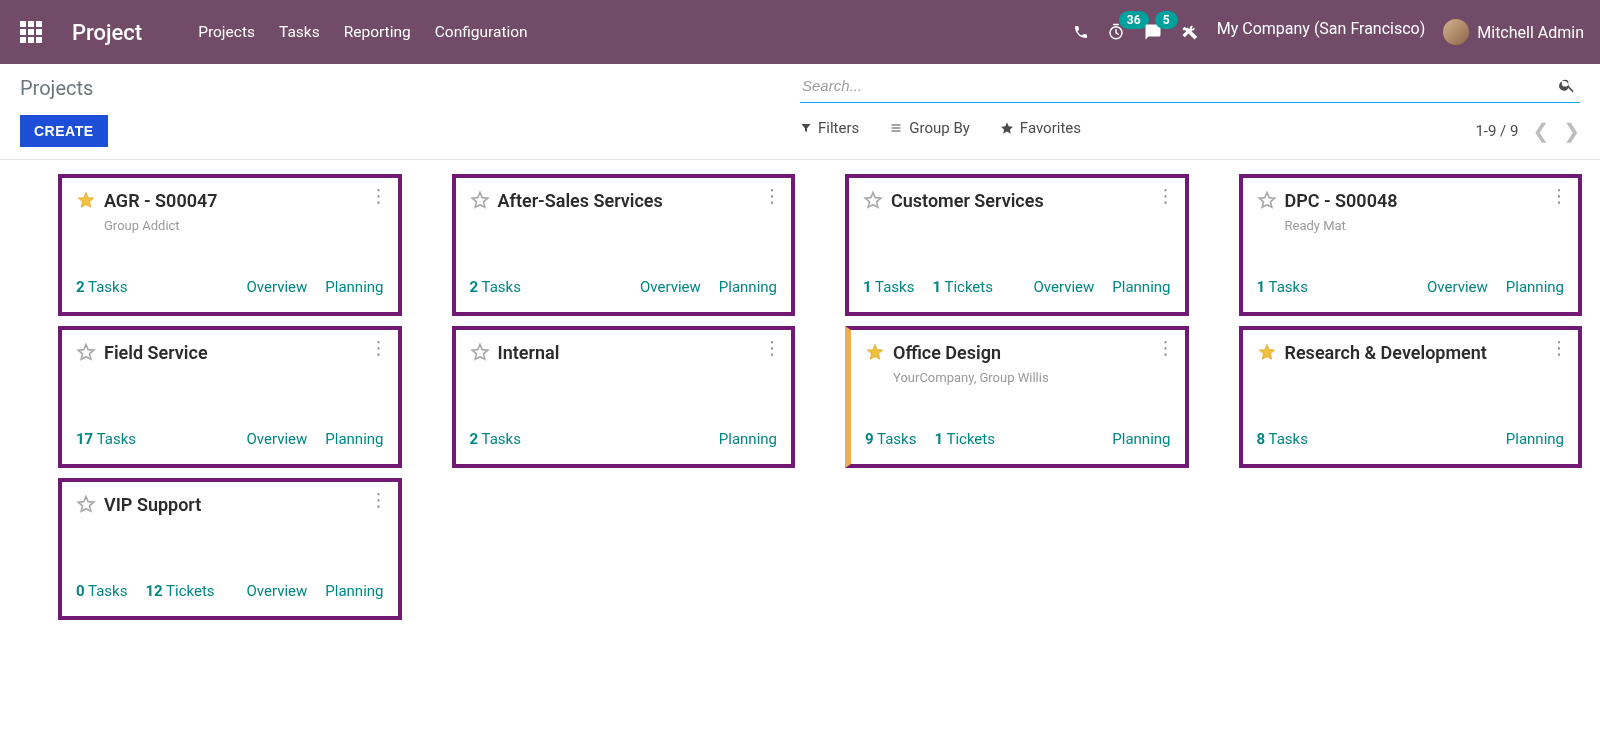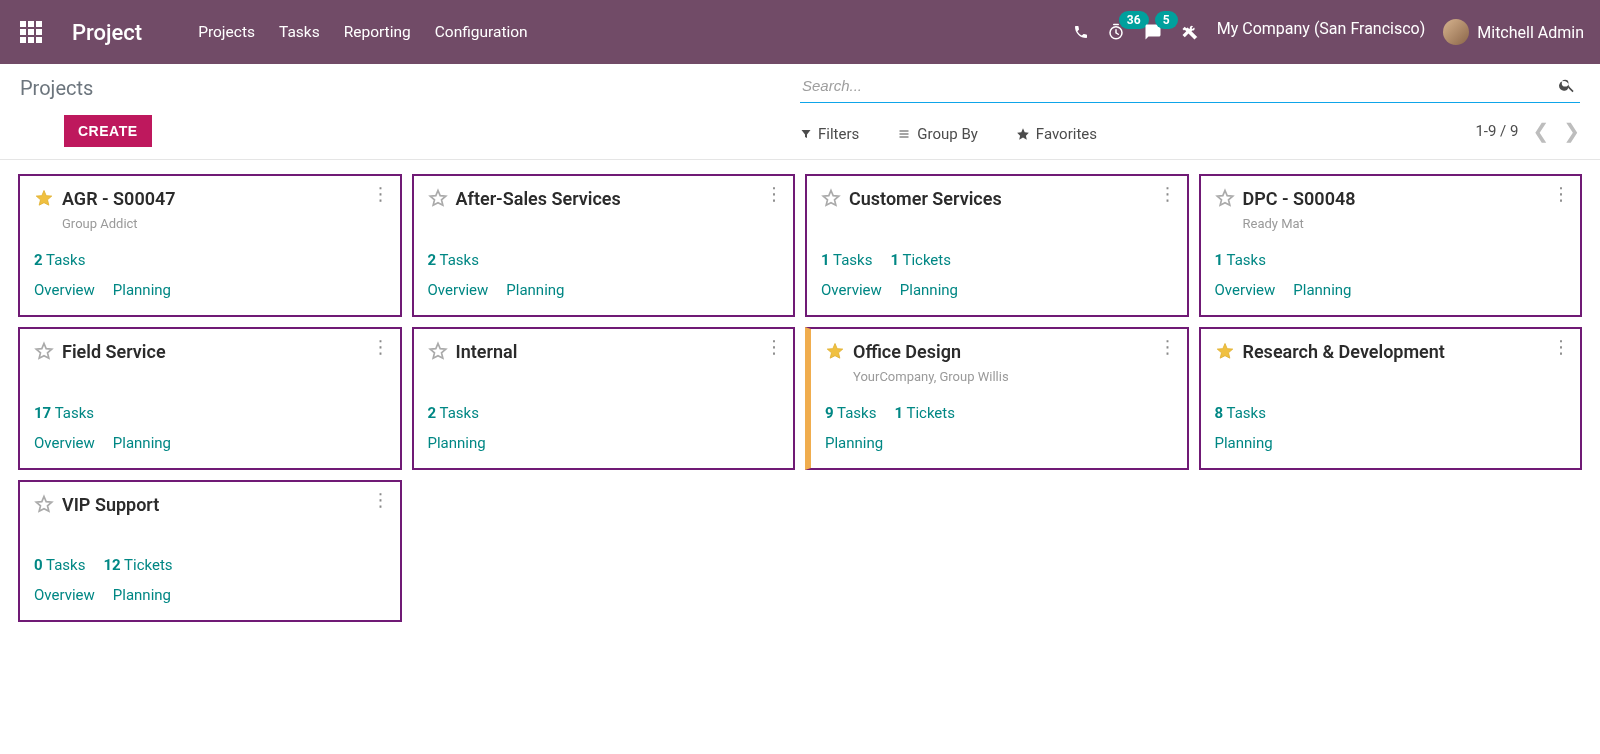--- a/index.html
+++ b/index.html
@@ -22,39 +22,39 @@
   .user { display: flex; align-items: center; gap: 8px; font-size: 16px; }
   .avatar { width: 26px; height: 26px; border-radius: 50%; background: linear-gradient(135deg,#d7b48f,#8a6548); display:inline-block; }
 
   
   .control { padding: 8px 20px 12px 20px; border-bottom: 1px solid #e5e5e5; display: grid; grid-template-columns: 1fr 1fr; grid-template-rows: auto auto; row-gap: 12px; align-items: center; }
   .breadcrumb { font-size: 20px; color: #6c757d; }
   .search-wrap { display: flex; border-bottom: 1px solid #0ea5e9; padding-bottom: 4px; }
   .search-input { flex: 1; border: none; outline: none; font-size: 15px; padding: 4px 2px; color: #333; font-style: normal; }
   .search-input::placeholder { color: #9e9e9e; font-style: italic; }
   .search-icon-btn { background: none; border: none; cursor: pointer; padding: 4px; }
-  .btn-create { background: #be185d; color: #fff; border: none; padding: 8px 14px; font-size: 14px; font-weight: 700; letter-spacing: 0.5px; cursor: pointer; margin-left: 44px; }
-  .search-options { display: flex; align-items: flex-end; gap: 38px; color: #4c4c4c; font-size: 15px; }
+  .btn-create { background: #1d4ed8; color: #fff; border: none; padding: 8px 14px; font-size: 14px; font-weight: 700; letter-spacing: 0.5px; cursor: pointer; }
+  .search-options { display: flex; align-items: flex-start; gap: 30px; color: #4c4c4c; font-size: 15px; }
   .search-options .opt { display: flex; align-items: center; gap: 6px; cursor: pointer; }
   .pager { margin-left: auto; display: flex; align-items: center; gap: 14px; color: #4c4c4c; }
   .pager .arrow { color: #bdbdbd; cursor: pointer; font-size: 20px; }
 
   
   .kanban { padding: 14px 18px; display: grid; grid-template-columns: repeat(4, 1fr); gap: 10px; }
-  .card { border: 2px solid #701a75; background: #fff; position: relative; min-height: 142px; display: flex; flex-direction: column; }
+  .card { border: 4px solid #701a75; background: #fff; position: relative; min-height: 142px; display: flex; flex-direction: column; margin-left: 40px; }
   .card.accent-yellow { border-left: 6px solid #f0ad4e; }
   .card-head { padding: 12px 14px 8px 14px; position: relative; }
   .title-row { display: flex; align-items: flex-start; gap: 8px; }
   .star-icon { width: 20px; height: 20px; flex-shrink: 0; }
   .star-filled path { fill: #f0c040; stroke: #e0b030; stroke-width: 1; }
   .star-empty path { fill: none; stroke: #aaa; stroke-width: 2; }
   .proj-title { font-size: 18px; font-weight: 600; color: #2b2b2b; line-height: 22px; }
   .proj-sub { font-size: 13px; color: #9a9a9a; margin-top: 6px; margin-left: 28px; }
   .kebab { position: absolute; top: 12px; right: 10px; color: #8a8a8a; cursor: pointer; font-size: 18px; line-height: 12px; letter-spacing: 0; }
-  .card-foot { margin-top: auto; padding: 12px 14px 16px 14px; display: flex; justify-content: space-between; gap: 12px; flex-direction: column; }
+  .card-foot { margin-top: auto; padding: 12px 14px 16px 14px; display: flex; justify-content: space-between; gap: 12px; }
   .foot-left { display: flex; gap: 18px; flex-wrap: wrap; }
   .foot-right { display: flex; gap: 18px; }
   .foot-link { color: #008784; font-size: 15px; cursor: pointer; white-space: nowrap; }
   .foot-link b { font-weight: 700; }
 
   svg { display: block; }
 </style>
 </head>
 <body>
 

